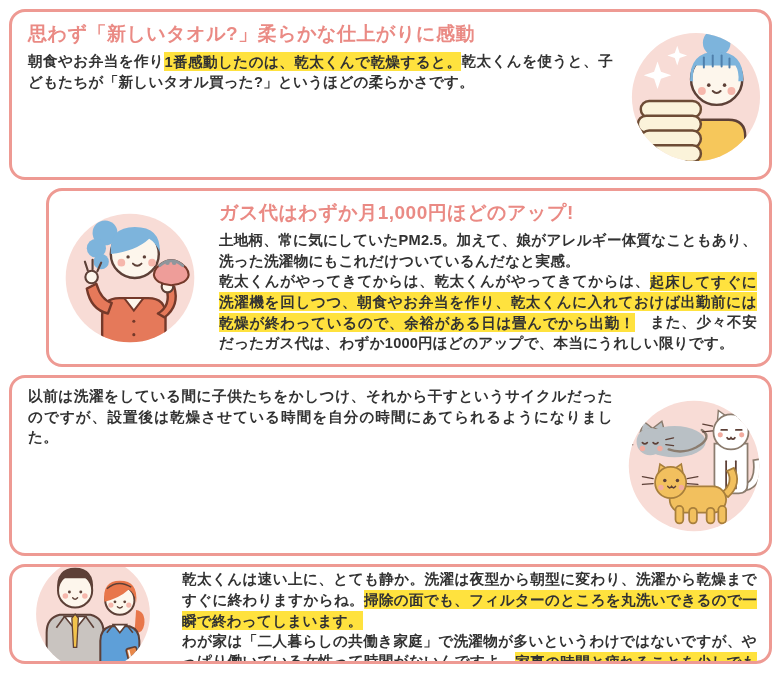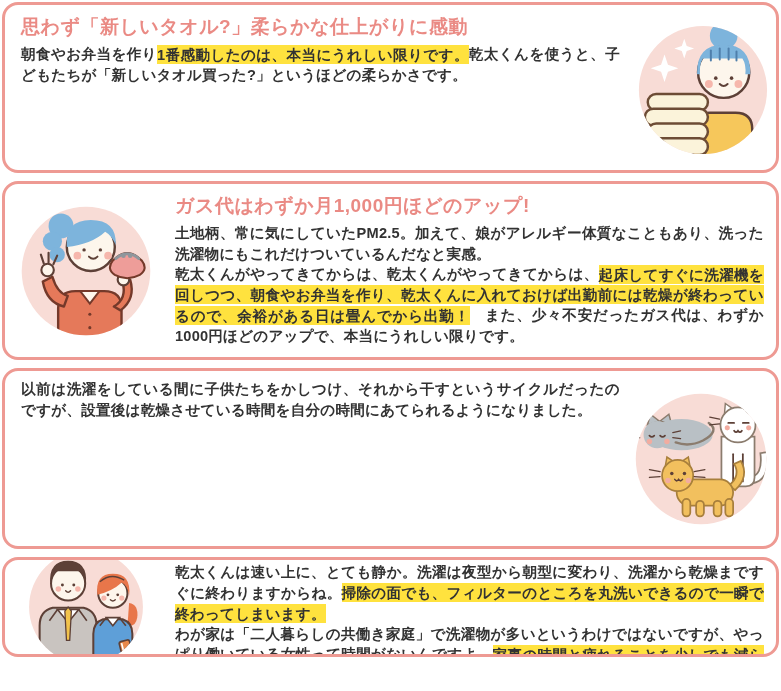--- a/index.html
+++ b/index.html
@@ -6,37 +6,37 @@
     margin: 0;
     padding: 0;
     background: #ffffff;
     width: 781px;
     font-family: "Liberation Sans", "DejaVu Sans", sans-serif;
   }
   .page {
     box-sizing: border-box;
     width: 781px;
     height: 691px;
-    padding: 2px;
+    padding: 9px;
     display: flex;
     flex-direction: column;
     gap: 8px;
     background: #ffffff;
   }
   .card {
     box-sizing: border-box;
     border: 3px solid #ee9a93;
     border-radius: 16px;
     background: #ffffff;
     display: flex;
     align-items: stretch;
     overflow: hidden;
   }
   .card-1 { height: 171px; }
-  .card-2 { height: 179px; }
+  .card-2 { height: 179px; margin-left: 37px; }
   .card-3 { height: 181px; }
   .card-4 { height: 100px; align-items: center; }
 
   .card-text {
     flex: 1;
     padding: 8px 6px 6px 16px;
     overflow: hidden;
   }
   .illo-left .card-text { padding: 8px 12px 6px 8px; }
 
@@ -74,21 +74,21 @@
   .card-illo svg { display: block; }
 </style>
 </head>
 <body>
 
 <div class="page">
 
   <div class="card card-1 illo-right">
     <div class="card-text">
       <h2 class="card-title">思わず「新しいタオル?」柔らかな仕上がりに感動</h2>
-      <p class="card-para"><span>朝食やお弁当を作り</span><span class="hl">1番感動したのは、本当にうれしい限りです。</span><span>乾太くんを使うと、子どもたちが「新しいタオル買った?」というほどの柔らかさです。</span></p>
+      <p class="card-para"><span>朝食やお弁当を作り</span><span class="hl">1番感動したのは、乾太くんで乾燥すると。</span><span>乾太くんを使うと、子どもたちが「新しいタオル買った?」というほどの柔らかさです。</span></p>
     </div>
     <div class="card-illo">
       <svg width="138" height="138" viewBox="0 0 140 140">
         <defs>
             <clipPath id="clip1">
               <circle cx="72" cy="72" r="65"></circle>
             </clipPath>
           </defs>
         <circle cx="72" cy="72" r="65" fill="#f8dcd6"></circle>
         <g clip-path="url(#clip1)">

